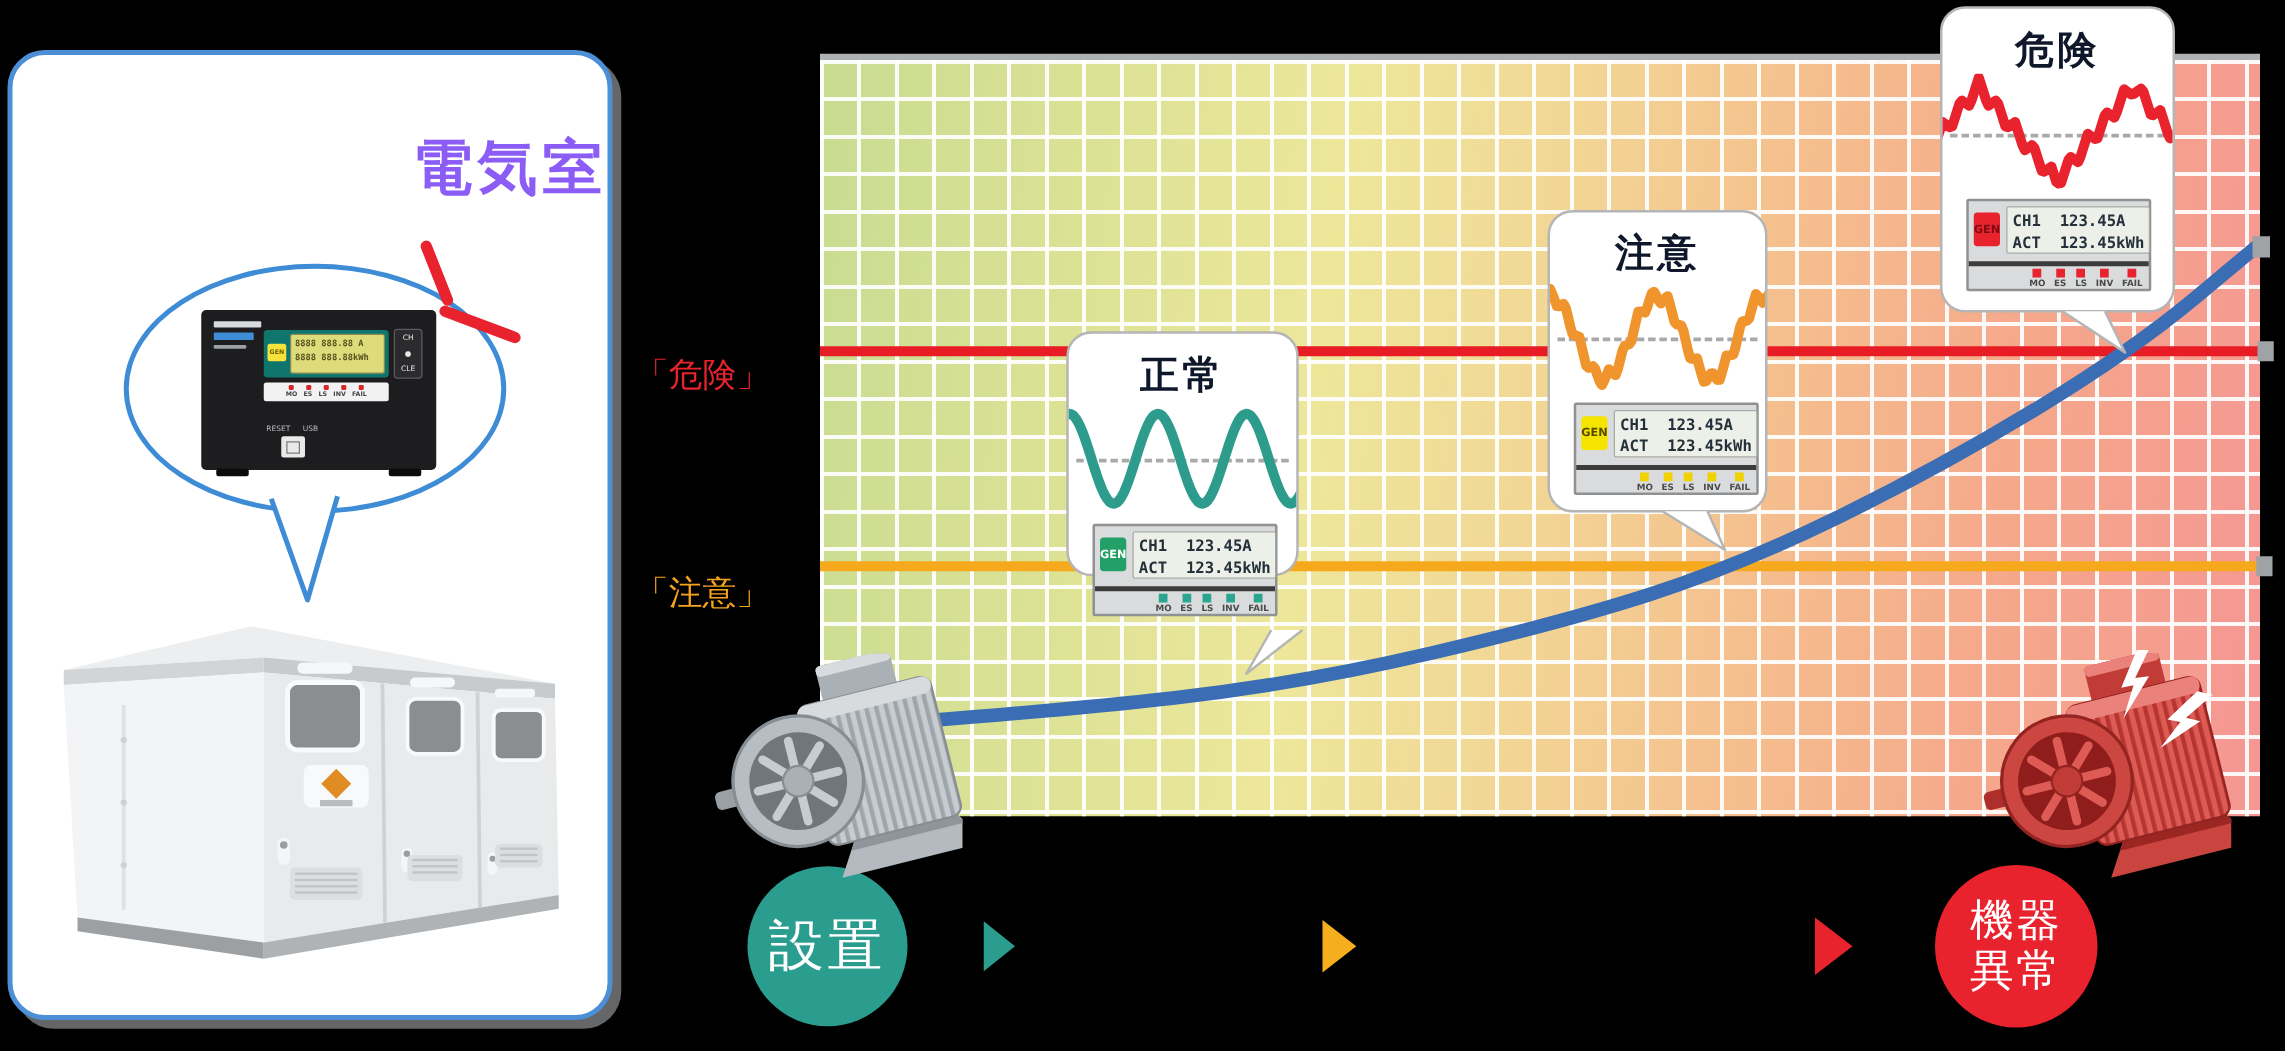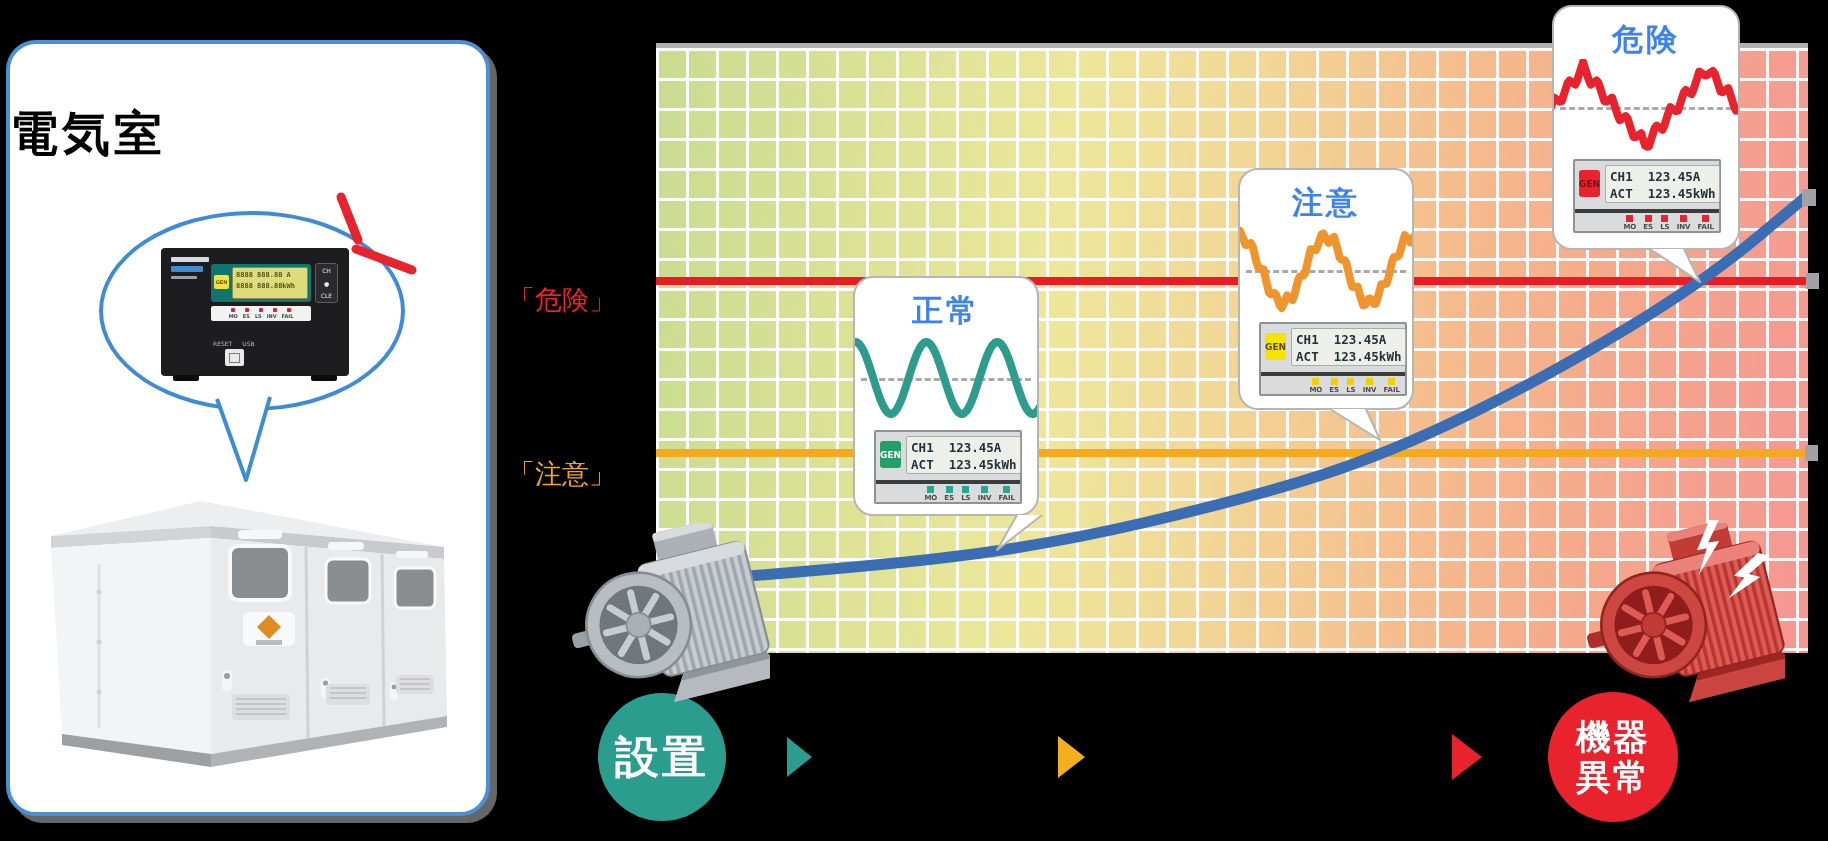--- a/index.html
+++ b/index.html
@@ -4,22 +4,22 @@
 <style>
   html,body{margin:0;padding:0;background:#000;}
   body{width:1828px;height:841px;position:relative;overflow:hidden;
        font-family:"DejaVu Sans",sans-serif;}
   .stage{position:absolute;inset:0;}
 
   
   .panel{position:absolute;left:6px;top:40px;width:484px;height:776px;
          background:#fff;border:4px solid #4c8fd6;border-radius:30px;
          box-shadow:7px 7px 0 rgba(125,128,130,.8);box-sizing:border-box;}
-  .panel-title{position:absolute;left:0;top:58px;width:100%;text-align:left;
-         font-size:48px;font-weight:800;color:#000000;letter-spacing:4px;}
+  .panel-title{position:absolute;left:0;top:58px;width:100%;text-align:right;
+         font-size:48px;font-weight:800;color:#8b5cf6;letter-spacing:4px;}
   .oval{position:absolute;left:89px;top:167px;width:306px;height:200px;
          border:4px solid #3f8cd6;border-radius:50%;background:#fff;box-sizing:border-box;}
   .alert-marks{position:absolute;left:320px;top:145px;width:100px;height:90px;}
   .bubble-tail{position:absolute;left:200px;top:350px;width:80px;height:95px;}
 
   
   .device{position:absolute;left:151px;top:204px;width:188px;height:128px;
           background:#1d1d1f;border-radius:4px;}
   .device .foot{position:absolute;bottom:-5px;height:6px;width:26px;background:#0b0b0b;border-radius:2px;}
   .device .foot.l{left:12px}.device .foot.r{right:12px}
@@ -70,21 +70,21 @@
   .cap{position:absolute;background:#9fa3a5;}
   .cap.red{left:1806px;top:273px;width:13px;height:16px;}
   .cap.orange{left:1805px;top:445px;width:13px;height:16px;}
   .cap.blue{left:1802px;top:189px;width:14px;height:17px;}
 
   
   .callout{position:absolute;background:#fff;border:2px solid #b5b5b5;border-radius:20px;
            box-sizing:border-box;z-index:6;}
   .callout .tail{position:absolute;overflow:visible;}
   .co-title{position:absolute;left:0;top:12px;width:100%;text-align:center;
-            font-size:31px;font-weight:600;color:#3b82f6;letter-spacing:3px;}
+            font-size:31px;font-weight:600;color:#0f172a;letter-spacing:3px;}
   .wave-box{position:absolute;left:0;top:52px;width:100%;height:96px;}
   .wave-box .dash{position:absolute;left:6px;right:6px;top:48px;border-top:3px dashed #a9a9a9;}
   .wave-box svg{position:absolute;inset:0;width:100%;height:100%;}
   .meter{position:absolute;left:19px;top:152px;width:148px;height:74px;background:#dadbdc;
          border:2px solid #8f9193;box-sizing:border-box;border-radius:2px;}
   .meter .row{position:absolute;left:4px;top:4px;right:4px;height:38px;display:flex;gap:5px;}
   .meter .gen{width:27px;height:27px;margin-top:5px;border-radius:3px;font-size:9px;font-weight:bold;
          display:flex;align-items:center;justify-content:center;}
   .meter .lcd{flex:1;background:#edefe9;border:1px solid #a9aca4;border-radius:2px;
          font-family:"DejaVu Sans Mono",monospace;font-size:12.5px;font-weight:bold;color:#25313a;
@@ -98,21 +98,21 @@
   
   .co-normal  .meter .gen{background:#22a068;color:#fff;}
   .co-normal  .meter .ind i{background:#2aa58f;}
   .co-caution .meter .gen{background:#f5e400;color:#5a4a00;}
   .co-caution .meter .ind i{background:#f0d200;}
   .co-danger  .meter .gen{background:#e8232e;color:#7c0d12;}
   .co-danger  .meter .ind i{background:#e8232e;}
 
   
   .stage-circle{position:absolute;border-radius:50%;display:flex;flex-direction:column;
-        align-items:center;justify-content:center;color:#fff;font-weight:700;z-index:4;
+        align-items:center;justify-content:center;color:#fff;font-weight:400;z-index:4;
         text-align:center;line-height:1.15;}
   .stage-circle.one{font-size:44px;letter-spacing:3px;}
   .stage-circle.two{font-size:35px;letter-spacing:2px;}
   .flow-arrow{position:absolute;width:0;height:0;border-top:20px solid transparent;
         border-bottom:20px solid transparent;z-index:4;}
 
   .motor{position:absolute;z-index:5;}
   .bolts{position:absolute;z-index:6;}
 </style>
 </head>
@@ -236,21 +236,21 @@
   <div class="thr-label danger">「危険」</div>
   <div class="thr-label caution">「注意」</div>
 
   <svg class="curve" id="trend-curve" viewBox="0 0 1152 605" preserveAspectRatio="none">
       <path d="M0,535 Q180,522 282,510.5 Q384,499 489,474.5 Q594,450 664,427.5 Q734,405 814,366 Q894,327 971.5,280 Q1049,233 1100.5,190 L1152,147" fill="none" stroke="#3a6db3" stroke-width="11" stroke-linecap="round"></path>
     </svg>
   <i class="cap red"></i>
   <i class="cap orange"></i>
   <i class="cap blue"></i>
 
-  <div class="callout co-normal" style="left:853px;top:276px;width:186px;height:240px;">
+  <div class="callout co-normal" style="left:853px;top:265px;width:186px;height:196px;">
     <div class="co-title">正常</div>
     <div class="wave-box">
       <div class="dash"></div>
       <svg viewBox="0 0 190 96" preserveAspectRatio="none">
           <polyline points="-4,14.6 -2,12.8 0,12.0 2,12.3 4,13.6 6,15.9 8,19.1 10,23.1 12,27.8 14,33.2 16,38.9 18,44.9 20,51.1 22,57.1 24,62.8 26,68.2 28,72.9 30,76.9 32,80.1 34,82.4 36,83.7 38,84.0 40,83.2 42,81.4 44,78.7 46,75.0 48,70.6 50,65.6 52,60.0 54,54.1 56,48.0 58,41.9 60,36.0 62,30.4 64,25.4 66,21.0 68,17.3 70,14.6 72,12.8 74,12.0 76,12.3 78,13.6 80,15.9 82,19.1 84,23.1 86,27.8 88,33.2 90,38.9 92,44.9 94,51.1 96,57.1 98,62.8 100,68.2 102,72.9 104,76.9 106,80.1 108,82.4 110,83.7 112,84.0 114,83.2 116,81.4 118,78.7 120,75.0 122,70.6 124,65.6 126,60.0 128,54.1 130,48.0 132,41.9 134,36.0 136,30.4 138,25.4 140,21.0 142,17.3 144,14.6 146,12.8 148,12.0 150,12.3 152,13.6 154,15.9 156,19.1 158,23.1 160,27.8 162,33.2 164,38.9 166,44.9 168,51.1 170,57.1 172,62.8 174,68.2 176,72.9 178,76.9 180,80.1 182,82.4 184,83.7 186,84.0 188,83.2 190,81.4 192,78.7 194,75.0" fill="none" stroke="#2e9c8c" stroke-width="8" stroke-linecap="round" stroke-linejoin="round" vector-effect="non-scaling-stroke"></polyline>
         </svg>
     </div>
     <div class="meter">
       <div class="row">
         <div class="gen">GEN</div>

